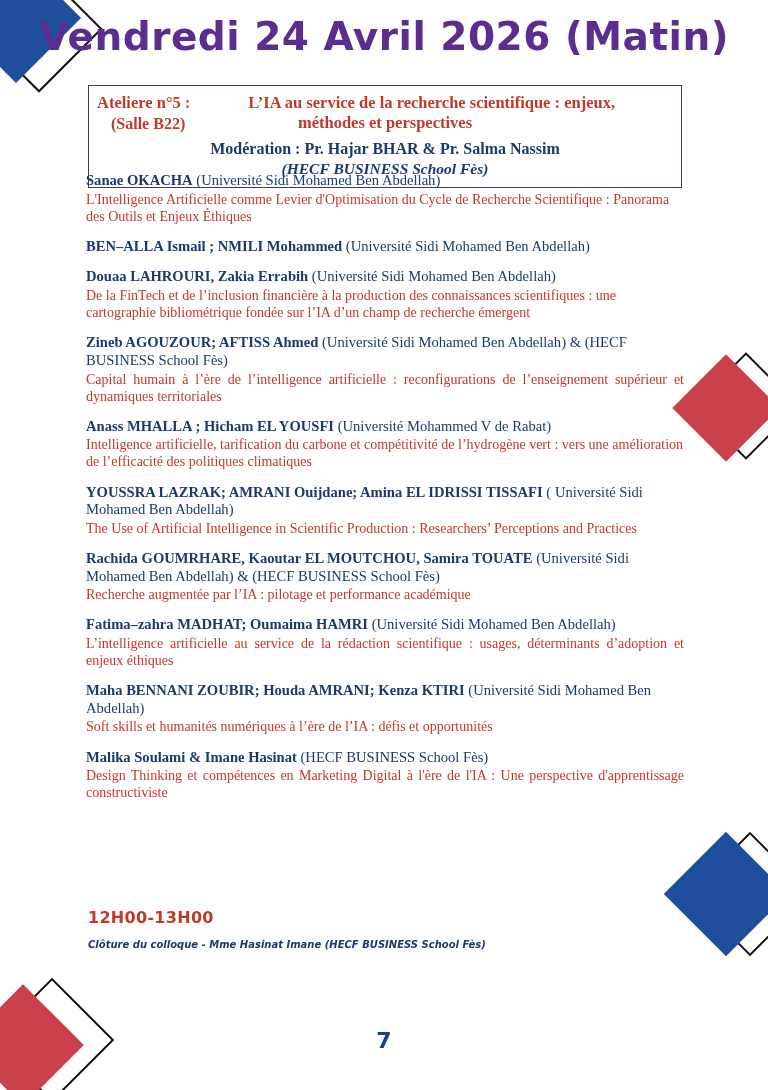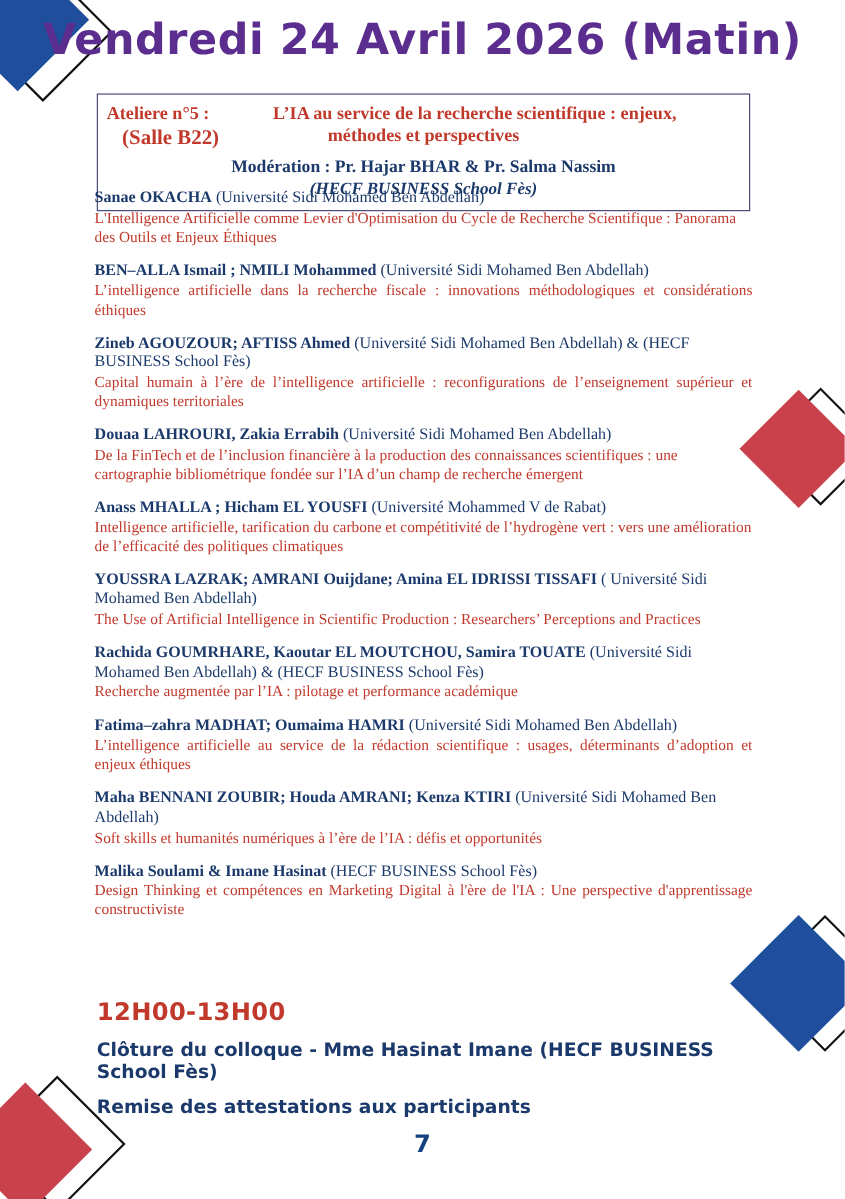--- a/index.html
+++ b/index.html
@@ -72,21 +72,21 @@
   .workshop-line {
     color: #C0392B;
     font-size: 16.5px;
     font-weight: bold;
     line-height: 1.24;
     text-align: center;
   }
   .workshop-line .lead { float: left; }
   .workshop-room {
     color: #C0392B;
-    font-size: 19px;
+    font-size: 16px;
     font-weight: bold;
     display: block;
     text-align: left;
     padding-left: 14px;
     margin-top: -20px;
   }
   .workshop-rest { display: block; text-align: center; }
   .moderation {
     color: #1B3A6B;
     font-size: 16px;
@@ -130,28 +130,29 @@
   
   .closing {
     position: absolute;
     left: 88px; top: 908px;
     width: 600px;
     font-family: "DejaVu Sans", sans-serif;
   }
   .closing .time {
     color: #C0392B;
     font-weight: bold;
-    font-size: 22px;
+    font-size: 16px;
     letter-spacing: 0.3px;
   }
   .closing .line {
     color: #1B3A6B;
     font-weight: bold;
-    font-size: 17px;
+    font-size: 10px;
     margin-top: 12px;
+    font-style: italic;
   }
 
   .page-number {
     position: absolute;
     left: 0; right: 0; top: 1028px;
     text-align: center;
     font-family: "DejaVu Sans", sans-serif;
     font-weight: bold;
     font-size: 22px;
     color: #16427F;
@@ -192,29 +193,28 @@
     <div class="moderation-org">(HECF BUSINESS School Fès)</div>
   </div>
 
   <div class="talks" id="talks">
       <div class="talk">
         <div class="authors"><span class="names">Sanae OKACHA</span><span class="affiliation"> (Université Sidi Mohamed Ben Abdellah)</span></div>
         <div class="title nojustify">L'Intelligence Artificielle comme Levier d'Optimisation du Cycle de Recherche Scientifique : Panorama des Outils et Enjeux Éthiques</div>
       </div>
       <div class="talk">
         <div class="authors"><span class="names">BEN–ALLA Ismail ; NMILI Mohammed</span><span class="affiliation"> (Université Sidi Mohamed Ben Abdellah)</span></div>
-        <div class="title">L’intelligence artificielle dans la recherche fiscale : innovations méthodologiques et considérations éthiques</div>
+      </div>
+      <div class="talk">
+        <div class="authors"><span class="names">Douaa LAHROURI, Zakia Errabih</span><span class="affiliation"> (Université Sidi Mohamed Ben Abdellah)</span></div>
+        <div class="title nojustify">De la FinTech et de l’inclusion financière à la production des connaissances scientifiques : une cartographie bibliométrique fondée sur l’IA d’un champ de recherche émergent</div>
       </div>
       <div class="talk">
         <div class="authors"><span class="names">Zineb AGOUZOUR; AFTISS Ahmed</span><span class="affiliation"> (Université Sidi Mohamed Ben Abdellah) &amp; (HECF BUSINESS School Fès)</span></div>
         <div class="title">Capital humain à l’ère de l’intelligence artificielle : reconfigurations de l’enseignement supérieur et dynamiques territoriales</div>
-      </div>
-      <div class="talk">
-        <div class="authors"><span class="names">Douaa LAHROURI, Zakia Errabih</span><span class="affiliation"> (Université Sidi Mohamed Ben Abdellah)</span></div>
-        <div class="title nojustify">De la FinTech et de l’inclusion financière à la production des connaissances scientifiques : une cartographie bibliométrique fondée sur l’IA d’un champ de recherche émergent</div>
       </div>
       <div class="talk">
         <div class="authors"><span class="names">Anass MHALLA ; Hicham EL YOUSFI</span><span class="affiliation"> (Université Mohammed V de Rabat)</span></div>
         <div class="title nojustify">Intelligence artificielle, tarification du carbone et compétitivité de l’hydrogène vert : vers une amélioration de l’efficacité des politiques climatiques</div>
       </div>
       <div class="talk">
         <div class="authors"><span class="names">YOUSSRA LAZRAK; AMRANI Ouijdane; Amina EL IDRISSI TISSAFI</span><span class="affiliation"> ( Université Sidi Mohamed Ben Abdellah)</span></div>
         <div class="title">The Use of Artificial Intelligence in Scientific Production : Researchers’ Perceptions and Practices</div>
       </div>
       <div class="talk">
@@ -231,17 +231,16 @@
       </div>
       <div class="talk">
         <div class="authors"><span class="names">Malika Soulami  &amp; Imane Hasinat</span><span class="affiliation"> (HECF BUSINESS School Fès)</span></div>
         <div class="title">Design Thinking et compétences en Marketing Digital à l'ère de l'IA : Une perspective d'apprentissage constructiviste</div>
       </div>
     </div>
 
   <div class="closing">
     <div class="time">12H00-13H00</div>
     <div class="line">Clôture du colloque -  Mme Hasinat Imane (HECF BUSINESS School Fès)</div>
-    <div class="line">Remise des attestations aux participants</div>
   </div>
 
   <div class="page-number">7</div>
 </div>
 
 </body></html>

